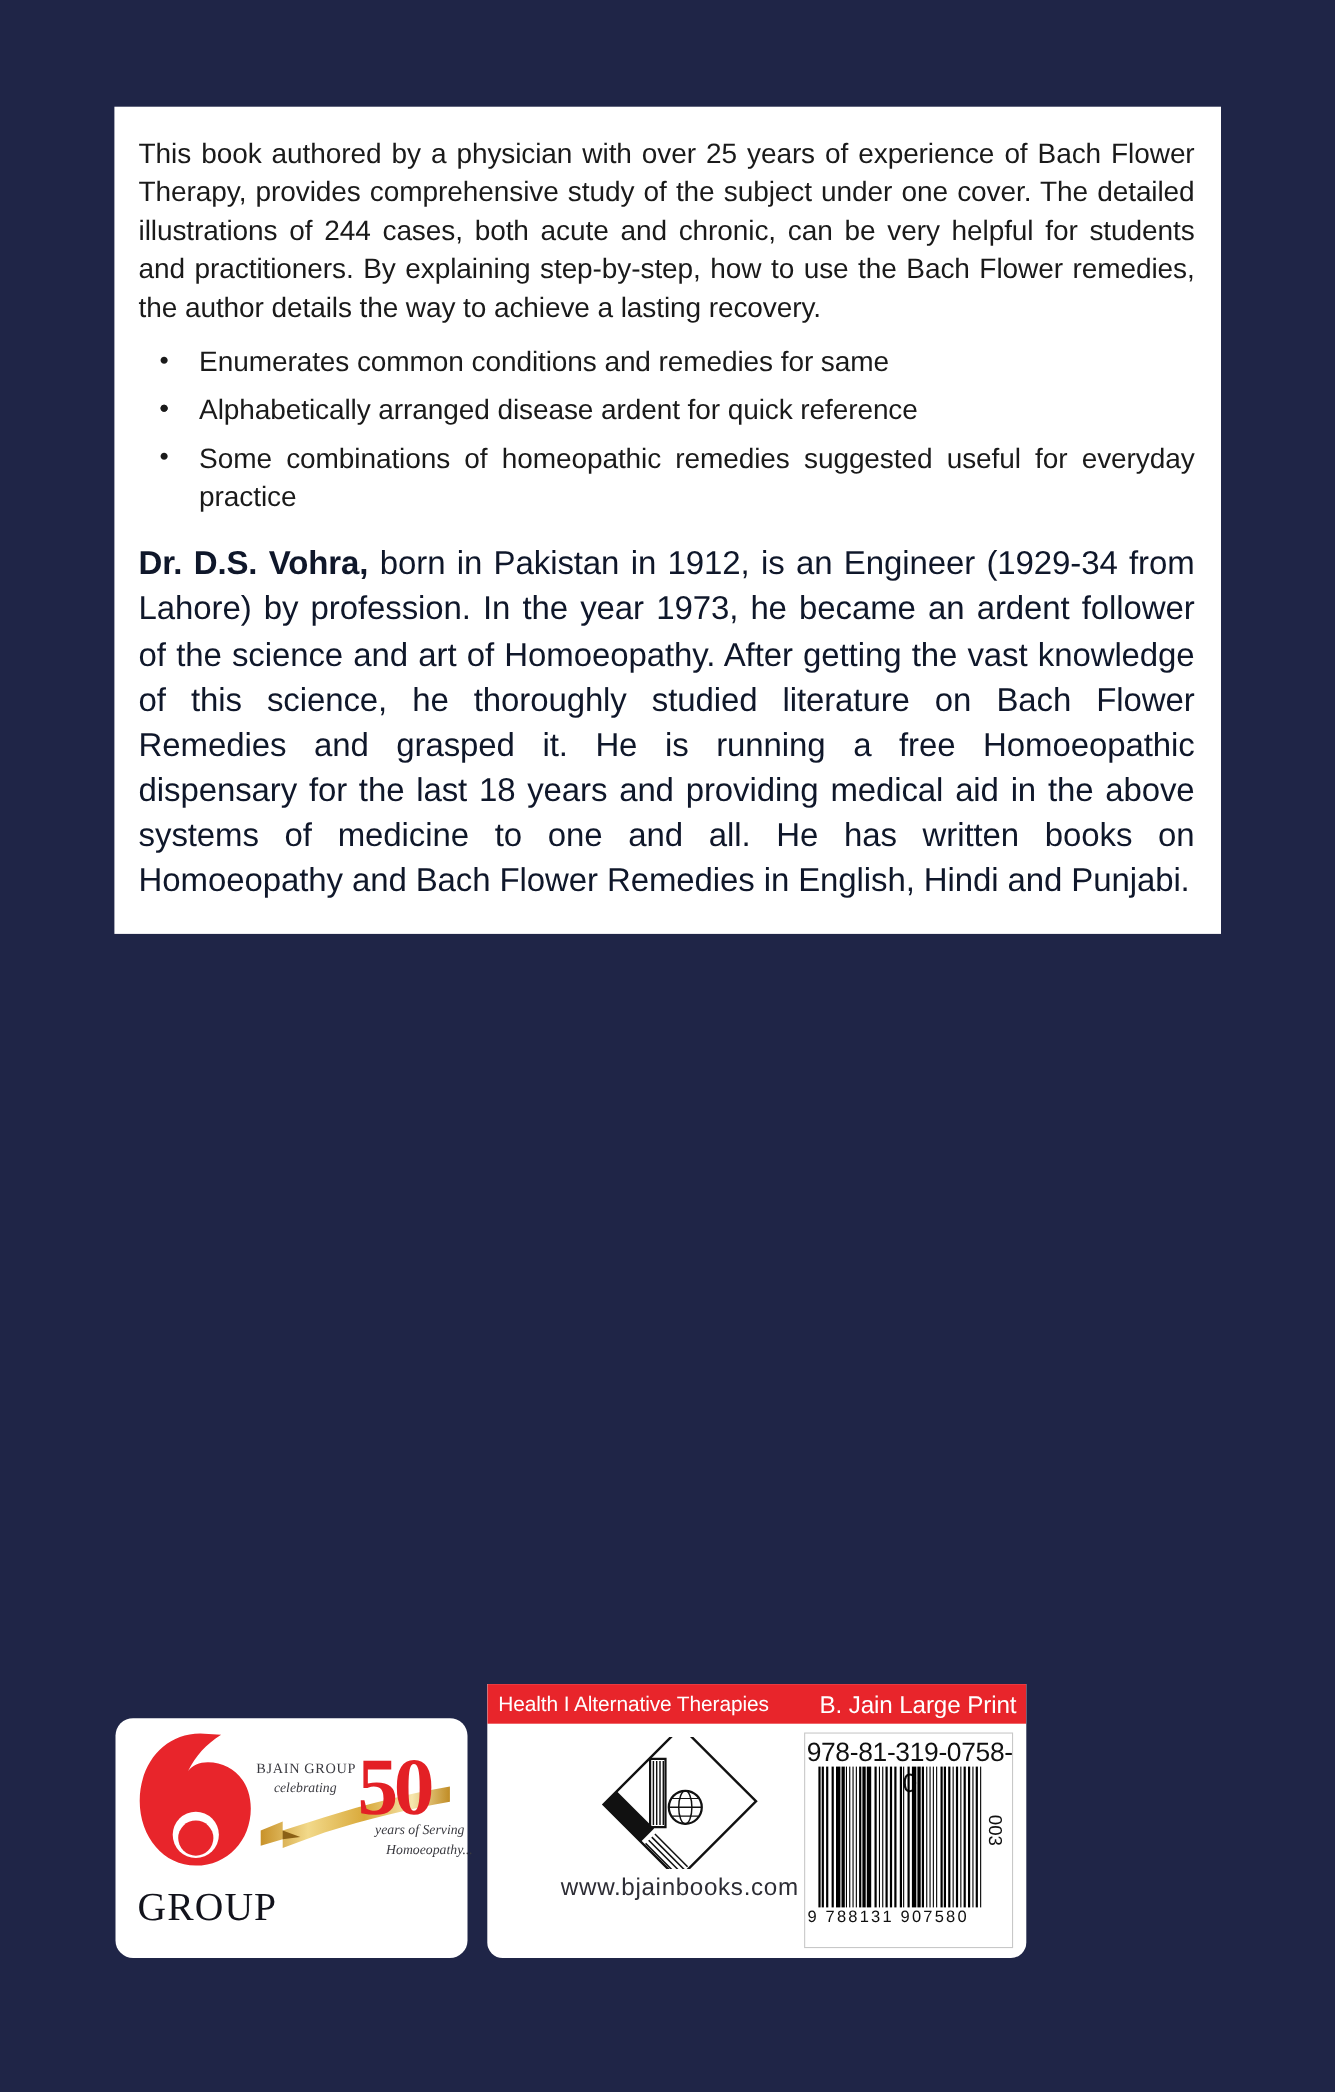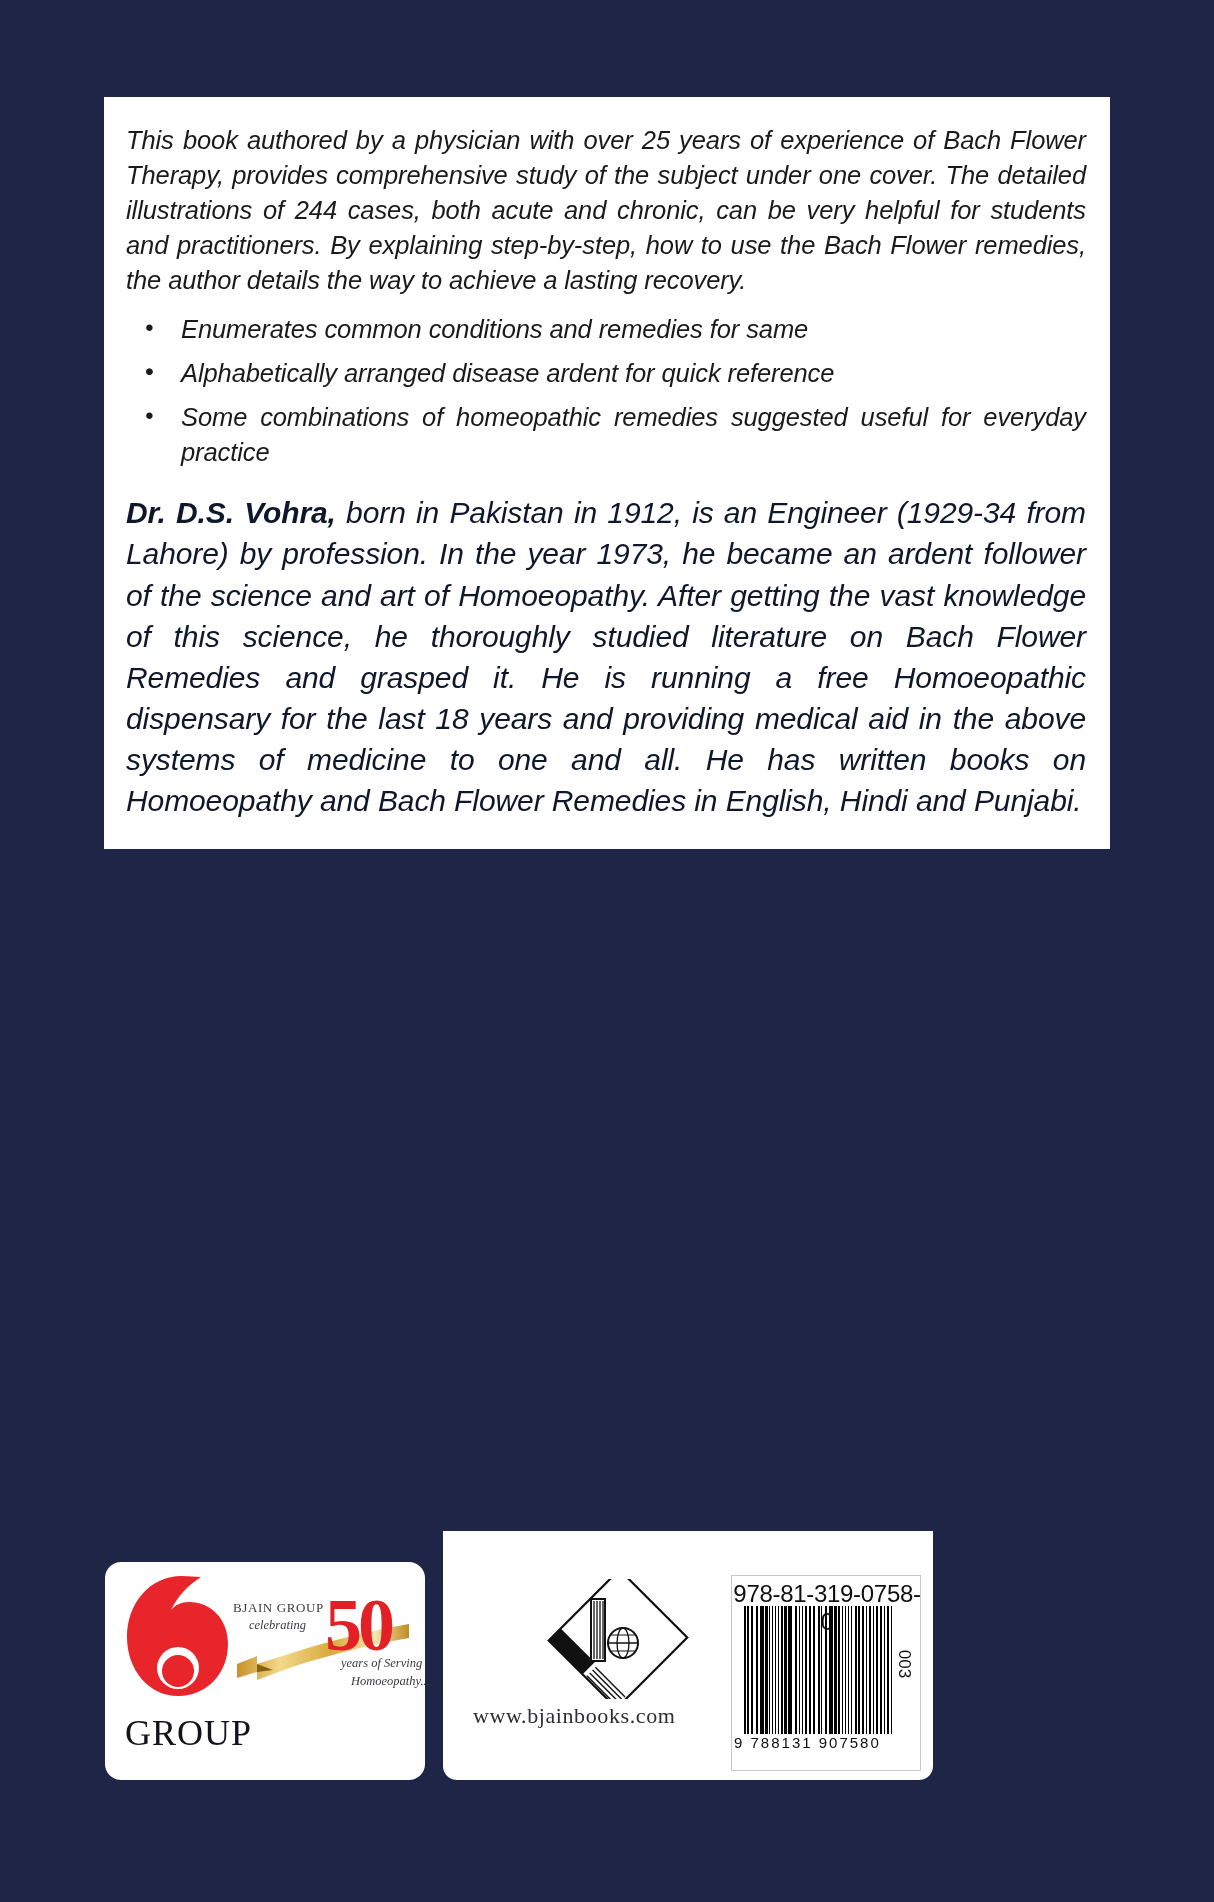--- a/index.html
+++ b/index.html
@@ -18,21 +18,20 @@
 
   
   .blurb-panel {
     position: absolute;
     left: 104px;
     top: 97px;
     width: 1006px;
     background: #ffffff;
     box-sizing: border-box;
     padding: 26px 24px 28px 22px;
-    font-style: italic;
   }
 
   .blurb-para {
     font-size: 25.5px;
     line-height: 1.37;
     color: #1a1a1a;
     text-align: justify;
     margin: 0 0 14px 0;
     letter-spacing: -0.1px;
   }
@@ -201,25 +200,24 @@
     left: 80px;
     top: 48px;
     width: 190px;
     height: 120px;
   }
   .bjainbooks-url {
     position: absolute;
     left: 30px;
     top: 172px;
     width: 290px;
-    text-align: left;
+    text-align: center;
     font-size: 22px;
     color: #2d2d35;
     letter-spacing: 0.6px;
-    font-family: Liberation Serif, serif;
   }
   .barcode-box {
     position: absolute;
     left: 288px;
     top: 44px;
     width: 190px;
     height: 196px;
     background: #ffffff;
     border: 1px solid #c8c8c8;
     box-sizing: border-box;
@@ -323,20 +321,24 @@
     <div class="fifty-num">50</div>
     <div class="fifty-top">BJAIN GROUP</div>
     <div class="fifty-celeb">celebrating</div>
     <div class="fifty-years">years of Serving</div>
     <div class="fifty-homeo">Homoeopathy...</div>
   </div>
 </div>
 
 <div class="isbn-card">
 
+  <div class="isbn-redbar">
+    <span class="redbar-left">Health I Alternative Therapies</span>
+    <span class="redbar-right">B. Jain Large Print</span>
+  </div>
 
   <svg class="bjainbooks-logo" viewBox="0 0 190 120">
     <g transform="rotate(-45 95 60)">
       <rect x="45" y="12" width="100" height="96" fill="none" stroke="#111" stroke-width="2.2"></rect>
       <path d="M45 12 L45 60 L62 60 L62 12 Z" fill="#111"></path>
       <g stroke="#111" stroke-width="1.4" fill="none">
         <line x1="47" y1="64" x2="47" y2="106"></line>
         <line x1="51" y1="64" x2="51" y2="106"></line>
         <line x1="55" y1="64" x2="55" y2="106"></line>
         <line x1="59" y1="64" x2="59" y2="106"></line>

